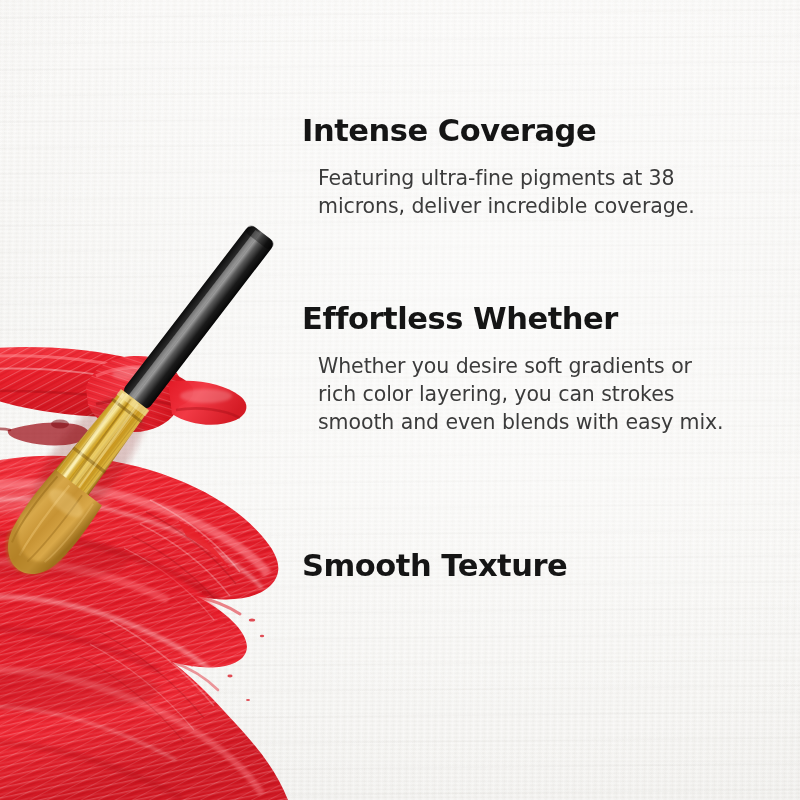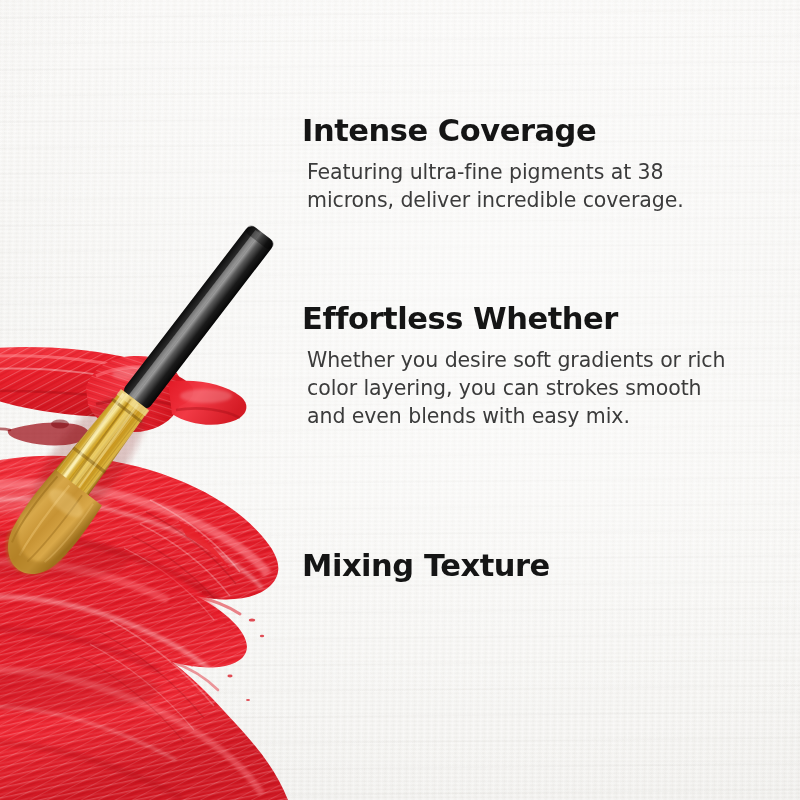--- a/index.html
+++ b/index.html
@@ -88,21 +88,21 @@
   .feature h2 {
     margin: 0 0 10px 0;
     font-family: "DejaVu Sans", sans-serif;
     font-size: 30.5px;
     font-weight: 700;
     letter-spacing: -0.015em;
     color: #151515;
     line-height: 1.12;
   }
   .feature p {
-    margin: 5px;
+    margin: 16px;
     font-family: "DejaVu Sans", sans-serif;
     font-size: 20.5px;
     font-weight: 400;
     line-height: 1.37;
     letter-spacing: -0.004em;
     color: #3b3b3b;
   }
   #feature-0 { top: 114px; }
   #feature-1 { top: 302px; }
   #feature-2 { top: 549px; }
@@ -385,17 +385,17 @@
       <h2>Intense Coverage</h2>
       <p>Featuring ultra-fine pigments at 38 microns, deliver incredible coverage.</p>
     </div>
 
     <div class="feature" id="feature-1">
       <h2>Effortless Whether</h2>
       <p>Whether you desire soft gradients or rich color layering, you can strokes smooth and even blends with easy mix.</p>
     </div>
 
     <div class="feature" id="feature-2">
-      <h2>Mixing Texture</h2>
+      <h2>Smooth Texture</h2>
     </div>
 
   </div>
 </div>
 
 </body></html>

